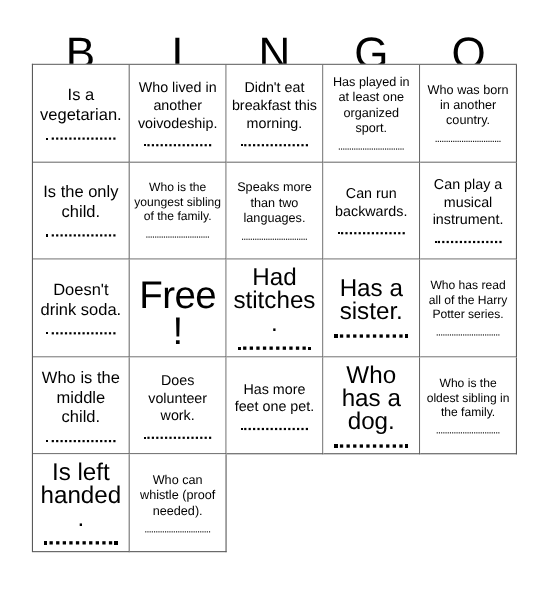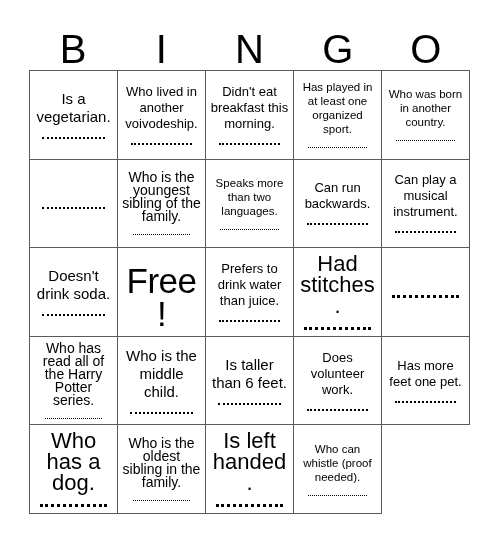--- a/index.html
+++ b/index.html
@@ -41,21 +41,21 @@
     line-height: 42px;
     font-weight: 400;
     letter-spacing: 0px;
     color: #000000;
   }
 
   
   #bingo-grid {
     position: absolute;
     left: 29px;
-    top: 70px;
+    top: 58px;
     width: 441px;
     height: 444px;
     box-sizing: border-box;
     border-top: 1px solid #5a5a5a;
     border-left: 1px solid #5a5a5a;
     display: grid;
     grid-template-columns: repeat(5, 1fr);
     grid-template-rows: repeat(5, 1fr);
     background: #ffffff;
   }
@@ -75,21 +75,21 @@
 
   .cell-text {
     width: 100%;
     text-align: center;
     color: #000000;
     word-wrap: break-word;
     hyphens: none;
   }
 
   
-  .size-xs .cell-text { font-size: 14px; line-height: 13px; }
+  .size-xs .cell-text { font-size: 11px; line-height: 13px; }
   .size-sm .cell-text { font-size: 11.5px; line-height: 14px; }
   .size-md .cell-text { font-size: 13px;   line-height: 16px; }
   .size-lg .cell-text { font-size: 15px;   line-height: 18px; }
   .size-xl .cell-text { font-size: 22px; line-height: 21px; }
   .size-free .cell-text {
     font-size: 35px;
     line-height: 33px;
     letter-spacing: -0.5px;
     margin-top: 12px;
   }
@@ -135,20 +135,21 @@
       </div>
       <div class="cell size-sm">
         <div class="cell-text">Has played in at least one organized sport.</div>
         <div class="sig-line"></div>
       </div>
       <div class="cell size-sm">
         <div class="cell-text">Who was born in another country.</div>
         <div class="sig-line"></div>
       </div>
       <div class="cell size-lg">
+        <div class="cell-text">Is the only child.</div>
         <div class="sig-line"></div>
       </div>
       <div class="cell size-xs">
         <div class="cell-text">Who is the youngest sibling of the family.</div>
         <div class="sig-line"></div>
       </div>
       <div class="cell size-sm">
         <div class="cell-text">Speaks more than two languages.</div>
         <div class="sig-line"></div>
       </div>
@@ -160,43 +161,36 @@
         <div class="cell-text">Can play a musical instrument.</div>
         <div class="sig-line"></div>
       </div>
       <div class="cell size-lg">
         <div class="cell-text">Doesn't drink soda.</div>
         <div class="sig-line"></div>
       </div>
       <div class="cell size-free">
         <div class="cell-text">Free!</div>
       </div>
-      <div class="cell size-md">
-        <div class="cell-text">Prefers to drink water than juice.</div>
-        <div class="sig-line"></div>
-      </div>
       <div class="cell size-xl">
         <div class="cell-text">Had stitches.</div>
         <div class="sig-line"></div>
       </div>
       <div class="cell size-xl">
+        <div class="cell-text">Has a sister.</div>
         <div class="sig-line"></div>
       </div>
       <div class="cell size-xs">
         <div class="cell-text">Who has read all of the Harry Potter series.</div>
         <div class="sig-line"></div>
       </div>
       <div class="cell size-lg">
         <div class="cell-text">Who is the middle child.</div>
         <div class="sig-line"></div>
       </div>
-      <div class="cell size-lg">
-        <div class="cell-text">Is taller than 6 feet.</div>
-        <div class="sig-line"></div>
-      </div>
       <div class="cell size-md">
         <div class="cell-text">Does volunteer work.</div>
         <div class="sig-line"></div>
       </div>
       <div class="cell size-md">
         <div class="cell-text">Has more feet one pet.</div>
         <div class="sig-line"></div>
       </div>
       <div class="cell size-xl">
         <div class="cell-text">Who has a dog.</div>

